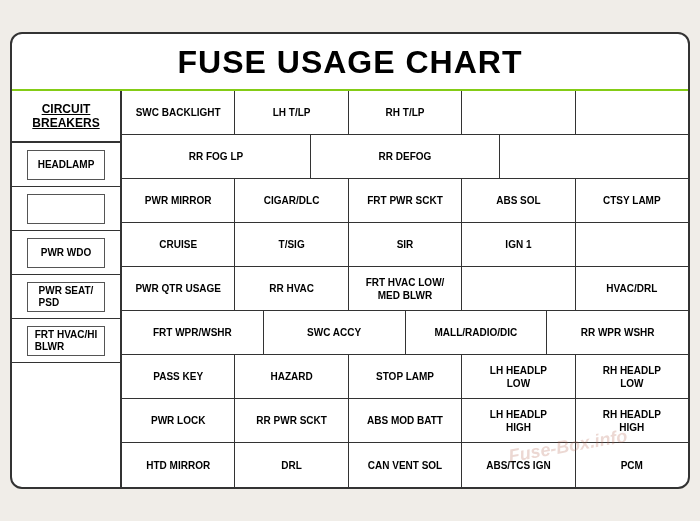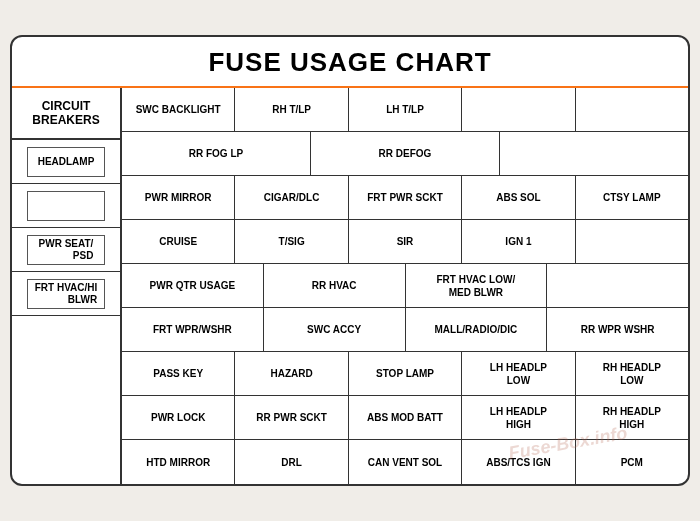--- a/index.html
+++ b/index.html
@@ -15,24 +15,24 @@
     .chart-container {
       width: 680px;
       background: #fff;
       border: 2px solid #333;
       border-radius: 12px;
       overflow: hidden;
       position: relative;
     }
     .chart-title {
       text-align: center;
-      font-size: 26px;
+      font-size: 32px;
       font-weight: bold;
       padding: 10px 0 8px 0;
-      border-bottom: 2px solid #f97316;
+      border-bottom: 2px solid #84cc16;
       letter-spacing: 1px;
     }
     .chart-body {
       display: flex;
     }
     .left-col {
       width: 110px;
       border-right: 2px solid #333;
       display: flex;
       flex-direction: column;
@@ -40,39 +40,40 @@
     .left-header {
       border-bottom: 2px solid #333;
       padding: 6px 20px;
       text-align: center;
       font-weight: bold;
       font-size: 12px;
       min-height: 52px;
       display: flex;
       align-items: center;
       justify-content: center;
+      text-decoration: underline;
     }
     .left-cell {
       border-bottom: 1px solid #333;
       padding: 4px;
       display: flex;
       align-items: center;
       justify-content: center;
       min-height: 44px;
     }
     .left-cell .box {
       border: 1.5px solid #555;
       width: 78px;
       height: 30px;
       display: flex;
       align-items: center;
       justify-content: center;
       font-size: 10px;
       font-weight: bold;
-      text-align: right;
+      text-align: left;
       line-height: 1.2;
     }
     .right-grid {
       flex: 1;
       display: flex;
       flex-direction: column;
     }
     .grid-row {
       display: flex;
       border-bottom: 1px solid #333;
@@ -117,32 +118,35 @@
     <div class="left-col">
       <div class="left-header">CIRCUIT<br>BREAKERS</div>
 
     <div class="left-cell">
           <div class="box">HEADLAMP</div>
         </div>
         <div class="left-cell">
           <div class="box"></div>
         </div>
         <div class="left-cell">
+          <div class="box">PWR WDO</div>
+        </div>
+        <div class="left-cell">
           <div class="box">PWR SEAT/<br>PSD</div>
         </div>
         <div class="left-cell">
           <div class="box">FRT HVAC/HI<br>BLWR</div>
         </div>
       </div>
     <div class="right-grid">
 
     <div class="grid-row">
           <div class="grid-cell">SWC BACKLIGHT</div>
+          <div class="grid-cell">LH T/LP</div>
           <div class="grid-cell">RH T/LP</div>
-          <div class="grid-cell">LH T/LP</div>
           <div class="grid-cell"></div>
           <div class="grid-cell"></div>
         </div>
         <div class="grid-row">
           <div class="grid-cell">RR FOG LP</div>
           <div class="grid-cell">RR DEFOG</div>
           <div class="grid-cell"></div>
         </div>
         <div class="grid-row">
           <div class="grid-cell">PWR MIRROR</div>
@@ -156,20 +160,21 @@
           <div class="grid-cell">T/SIG</div>
           <div class="grid-cell">SIR</div>
           <div class="grid-cell">IGN 1</div>
           <div class="grid-cell"></div>
         </div>
         <div class="grid-row">
           <div class="grid-cell">PWR QTR USAGE</div>
           <div class="grid-cell">RR HVAC</div>
           <div class="grid-cell">FRT HVAC LOW/<br>MED BLWR</div>
           <div class="grid-cell"></div>
+          <div class="grid-cell">HVAC/DRL</div>
         </div>
         <div class="grid-row">
           <div class="grid-cell">FRT WPR/WSHR</div>
           <div class="grid-cell">SWC ACCY</div>
           <div class="grid-cell">MALL/RADIO/DIC</div>
           <div class="grid-cell">RR WPR WSHR</div>
         </div>
         <div class="grid-row">
           <div class="grid-cell">PASS KEY</div>
           <div class="grid-cell">HAZARD</div>

